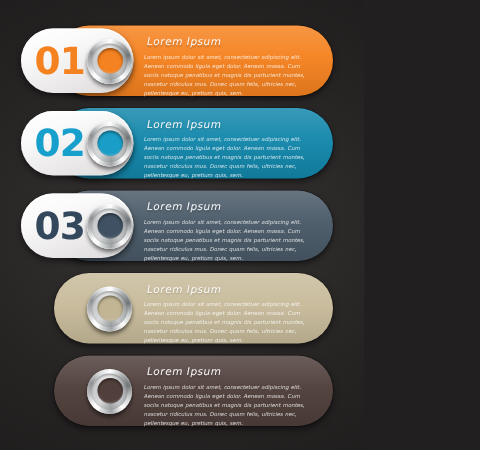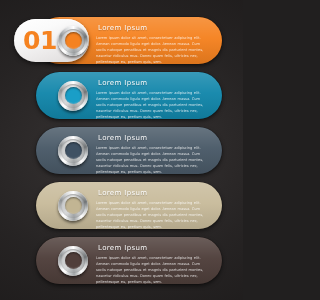--- a/index.html
+++ b/index.html
@@ -122,20 +122,21 @@
     box-shadow: inset 0 1px 2px rgba(0,0,0,0.45), inset 0 -1px 1px rgba(255,255,255,0.18);
   }
 
   
   .content {
     position: absolute;
     left: 96px;
     top: 7px;
     width: 112px;
     z-index: 4;
+    font-style: italic;
   }
   .title {
     font-family: "DejaVu Sans", sans-serif;
     font-size: 7px;
     font-weight: 400;
     letter-spacing: 0.35px;
     color: rgba(255,255,255,0.97);
     margin: 0 0 2.5px 2px;
     text-shadow: 0 1px 1px rgba(0,0,0,0.22);
   }
@@ -177,33 +178,39 @@
     </div>
   </div>
     <div class="row" style="top: 72px; --accent: #1387ab; --num: #18a0cc; --core: #1a9ec7;">
     <div class="banner"></div>
 
     <div class="content">
       <div class="title">Lorem Ipsum</div>
       <div class="body">Lorem ipsum dolor sit amet, consectetuer adipiscing elit. Aenean commodo ligula eget dolor. Aenean massa. Cum sociis natoque penatibus et magnis dis parturient montes, nascetur ridiculus mus. Donec quam felis, ultricies nec, pellentesque eu, pretium quis, sem.</div>
     </div>
 
+    <div class="pill">
+      <span class="num">02</span>
+    </div>
 
     <div class="badge">
       <span class="badge-core"></span>
     </div>
   </div>
     <div class="row" style="top: 127px; --accent: #4a5a68; --num: #33485c; --core: #3f5163;">
     <div class="banner"></div>
 
     <div class="content">
       <div class="title">Lorem Ipsum</div>
       <div class="body">Lorem ipsum dolor sit amet, consectetuer adipiscing elit. Aenean commodo ligula eget dolor. Aenean massa. Cum sociis natoque penatibus et magnis dis parturient montes, nascetur ridiculus mus. Donec quam felis, ultricies nec, pellentesque eu, pretium quis, sem.</div>
     </div>
 
+    <div class="pill">
+      <span class="num">03</span>
+    </div>
 
     <div class="badge">
       <span class="badge-core"></span>
     </div>
   </div>
     <div class="row" style="top: 182px; --accent: #c8bb9b; --num: #c0b187; --core: #c2b593;">
     <div class="banner"></div>
 
     <div class="content">
       <div class="title">Lorem Ipsum</div>

